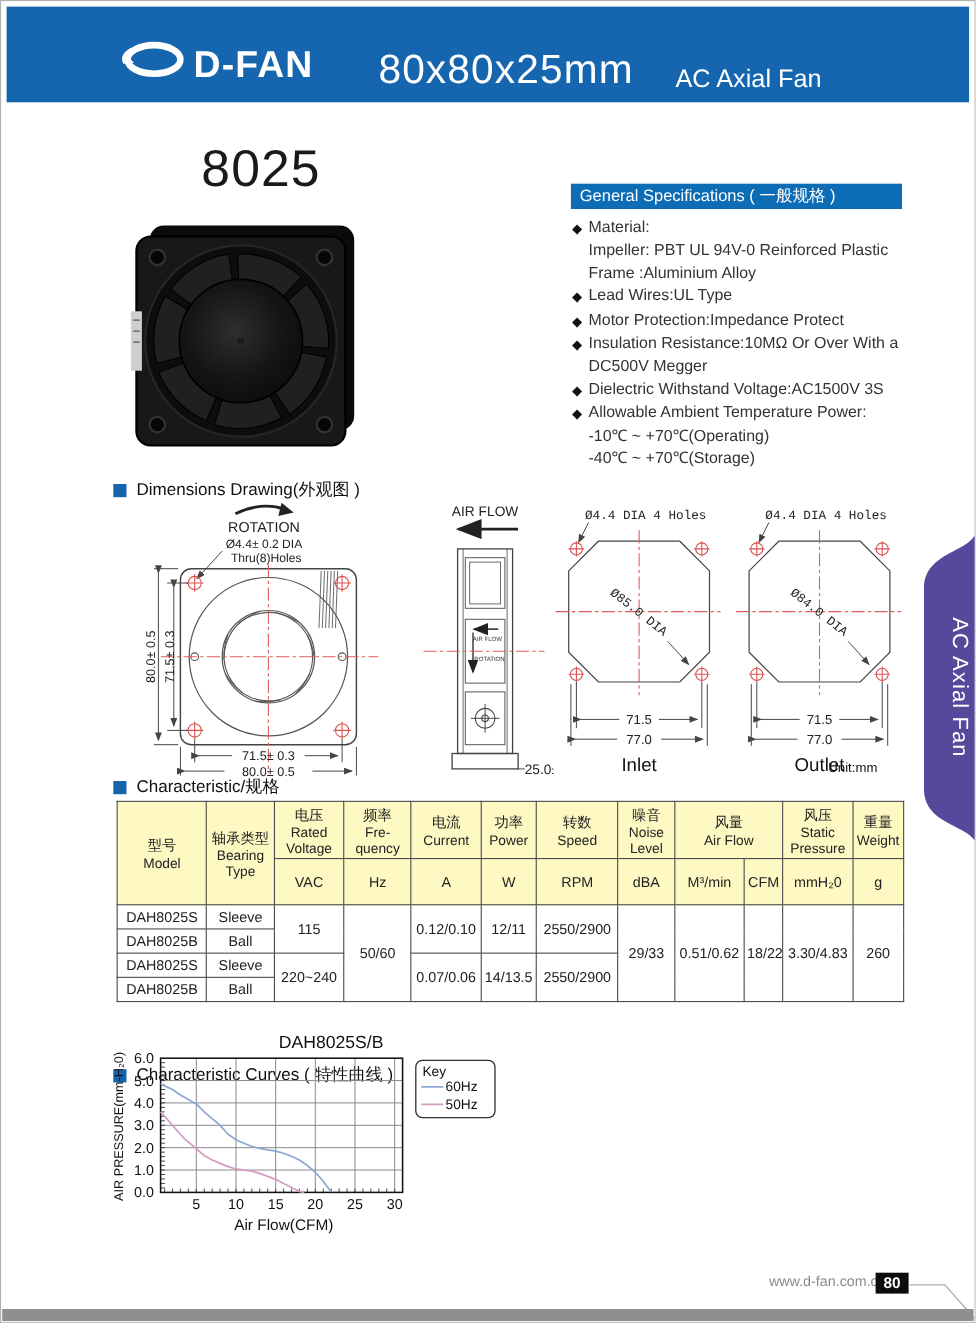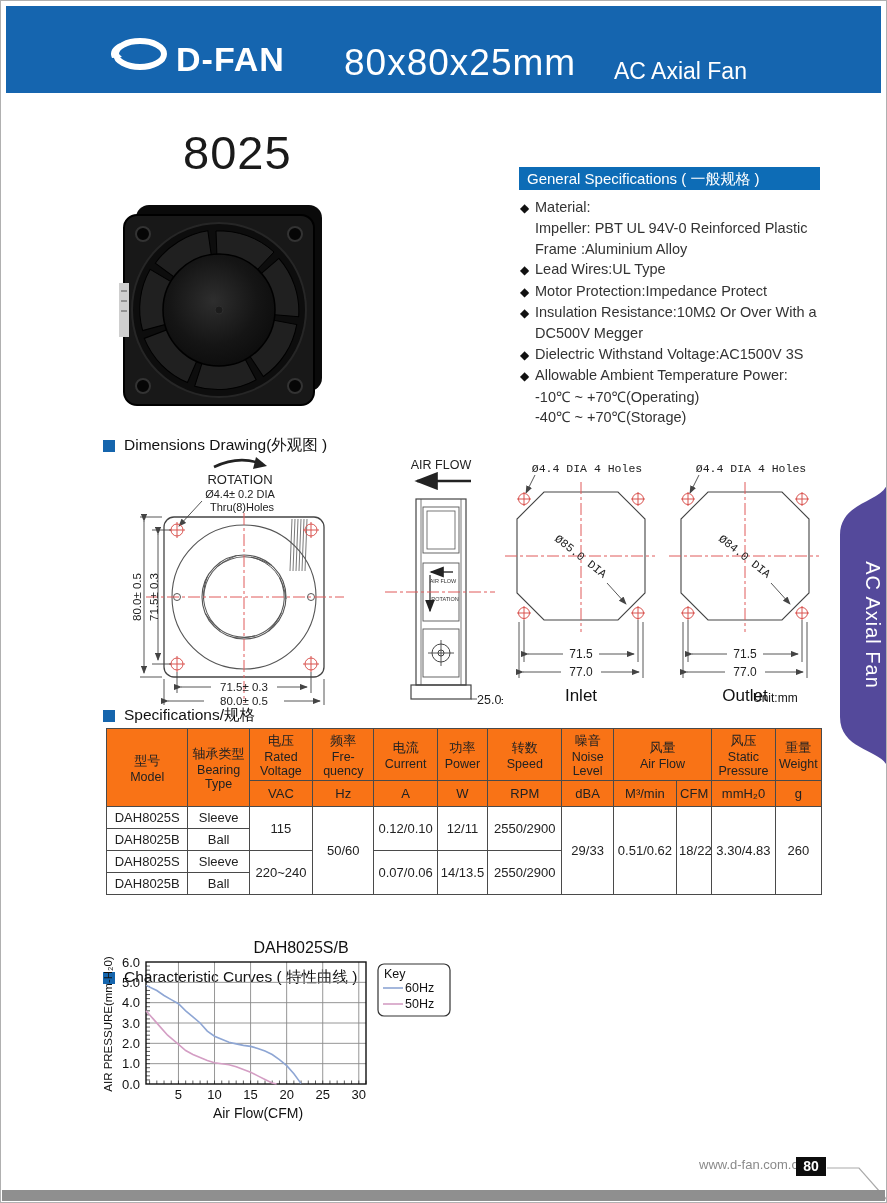--- a/index.html
+++ b/index.html
@@ -37,25 +37,25 @@
   svg text { font-family:"Liberation Sans", sans-serif; }
   .cadtxt { font-family:"Liberation Mono", monospace; }
 
   
   .side-tab { position:absolute; left:835px; top:478px; }
 
   
   .spec-table { position:absolute; left:105px; top:727px; border-collapse:collapse; table-layout:fixed; width:716px; }
   .spec-table td { border:1px solid #4a4a4a; text-align:center; vertical-align:middle;
                    font-size:13px; color:#222; padding:1px 2px; }
-  .spec-table .hd { background:#f97316; }
+  .spec-table .hd { background:#fef9c3; }
   .spec-table .hd .cn { font-size:13px; }
   .spec-table .hd .en { font-size:12.5px; }
   .spec-table .h1 td { height:52px; }
-  .spec-table .h2 td { height:26px; }
+  .spec-table .h2 td { height:42px; }
   .spec-table .body td { height:22px; }
 
   
   .chart { position:absolute; left:100px; top:936px; }
 
   
   .site { position:absolute; left:698px; top:1156px; font-size:13px; color:#8a8a8a; }
   .pageno { position:absolute; left:795px; top:1156px; width:30px; height:19px; background:#0d0d0d;
             color:#fff; font-size:14px; font-weight:bold; text-align:center; line-height:19px; }
   .corner-line { position:absolute; left:826px; top:1160px; }
@@ -358,21 +358,21 @@
 
   <div class="unit-mm">Unit:mm</div>
 
   <svg class="side-tab" width="52" height="292" viewBox="0 0 52 292">
     <path d="M52,0 C52,24 4,20 4,56 L4,238 C4,274 52,270 52,292 Z" fill="#54499b"></path>
     <text transform="rotate(90 30 146)" x="30" y="146" text-anchor="middle" fill="#fff" font-size="20" letter-spacing="1">AC Axial Fan</text>
   </svg>
 
   <div class="sec" style="left:102px; top:704px;">
     <span class="sq"></span>
-    <span>Specifications/规格</span>
+    <span>Characteristic/规格</span>
   </div>
 
   <table class="spec-table">
     <colgroup>
       <col style="width:81px">
         <col style="width:61px">
         <col style="width:63px">
         <col style="width:61px">
       <col style="width:63px">
         <col style="width:50px">

